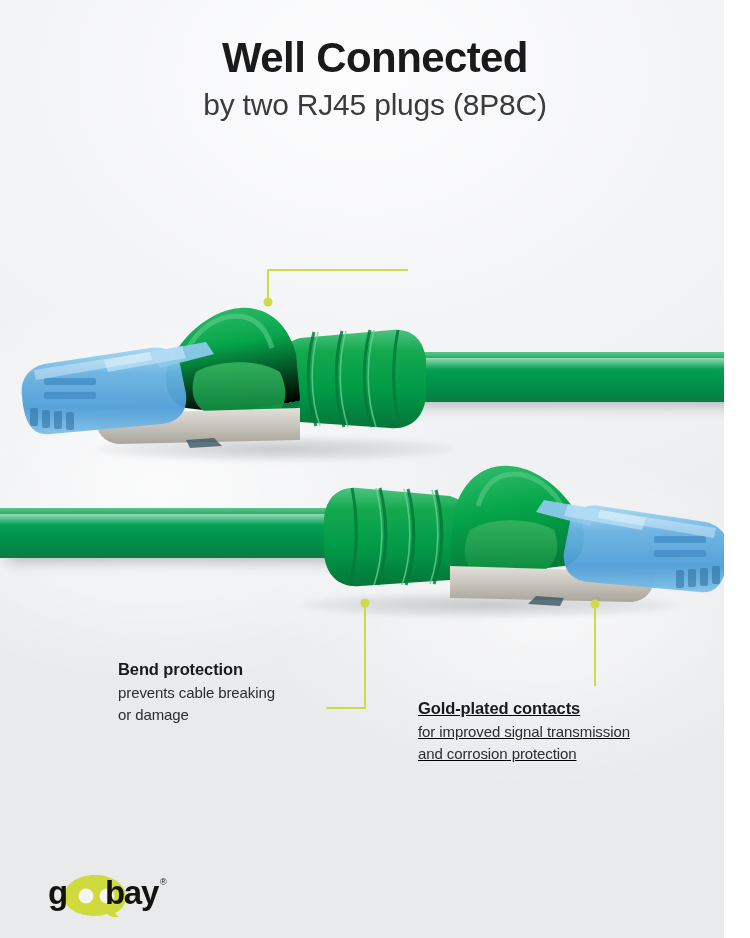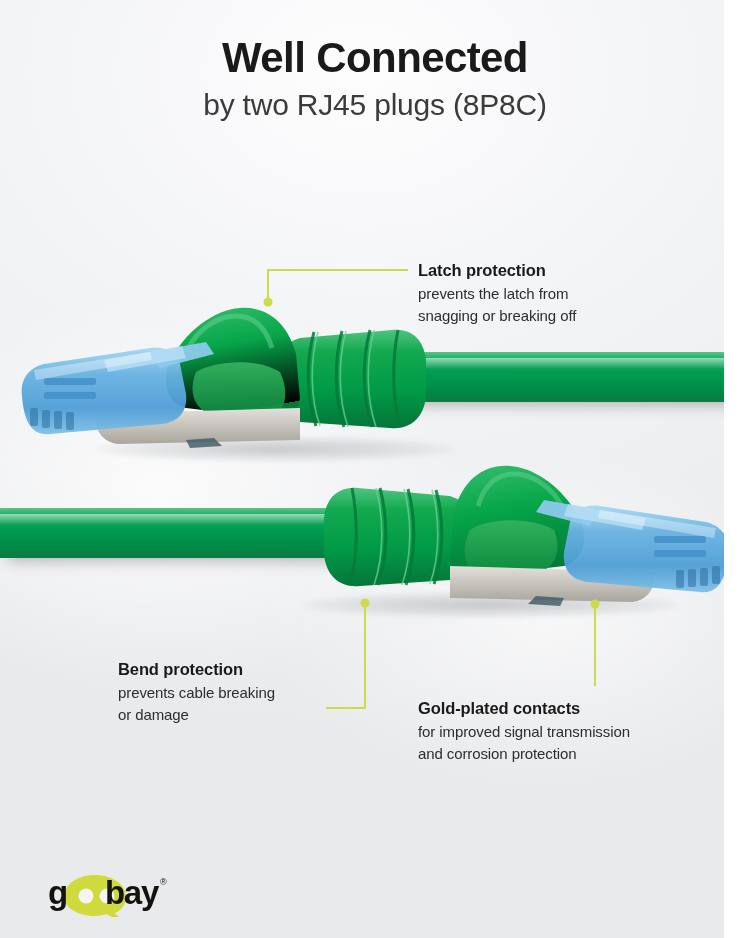--- a/index.html
+++ b/index.html
@@ -70,21 +70,21 @@
   }
   .ann-line {
     font-size: 15px;
     color: #2d2d2d;
     line-height: 1.45;
     letter-spacing: -0.1px;
   }
 
   #ann-latch { left: 418px; top: 261px; width: 300px; }
   #ann-bend  { left: 118px; top: 660px; width: 280px; }
-  #ann-gold  { left: 418px; top: 699px; width: 300px; }
+  #ann-gold  { left: 418px; top: 699px; width: 300px; text-decoration: underline; }
 
   
   .leaders {
     position: absolute;
     left: 0; top: 0;
     width: 750px;
     height: 938px;
     pointer-events: none;
   }
 
@@ -340,25 +340,20 @@
       <line x1="595" y1="604" x2="595" y2="686" stroke="#cbdb4a" stroke-width="2"></line>
       <circle cx="595" cy="604" r="4.5" fill="#cbdb4a"></circle>
     </g>
   </svg>
 
   <div class="header">
     <div class="title">Well Connected</div>
     <div class="subtitle">by two RJ45 plugs (8P8C)</div>
   </div>
 
-  <div class="annotation" id="ann-latch">
-    <div class="ann-title">Latch protection</div>
-    <div class="ann-line">prevents the latch from</div>
-    <div class="ann-line">snagging or breaking off</div>
-  </div>
 
   <div class="annotation" id="ann-bend">
     <div class="ann-title">Bend protection</div>
     <div class="ann-line">prevents cable breaking</div>
     <div class="ann-line">or damage</div>
   </div>
 
   <div class="annotation" id="ann-gold">
     <div class="ann-title">Gold-plated contacts</div>
     <div class="ann-line">for improved signal transmission</div>

